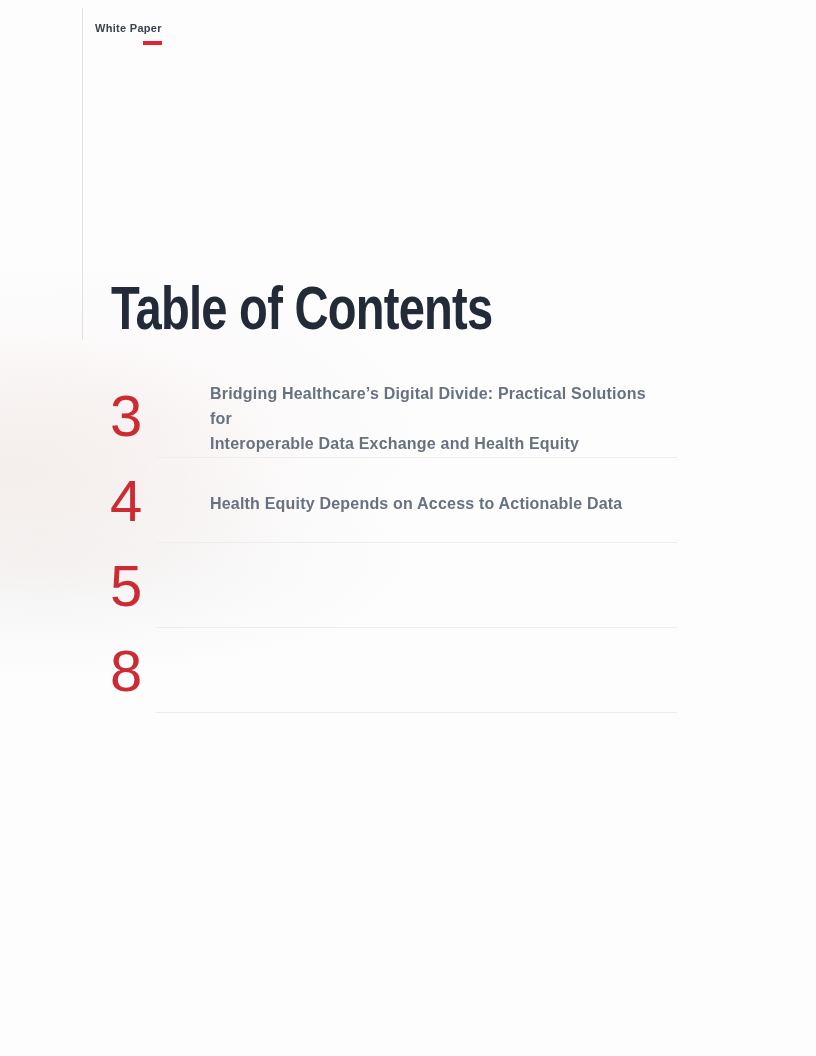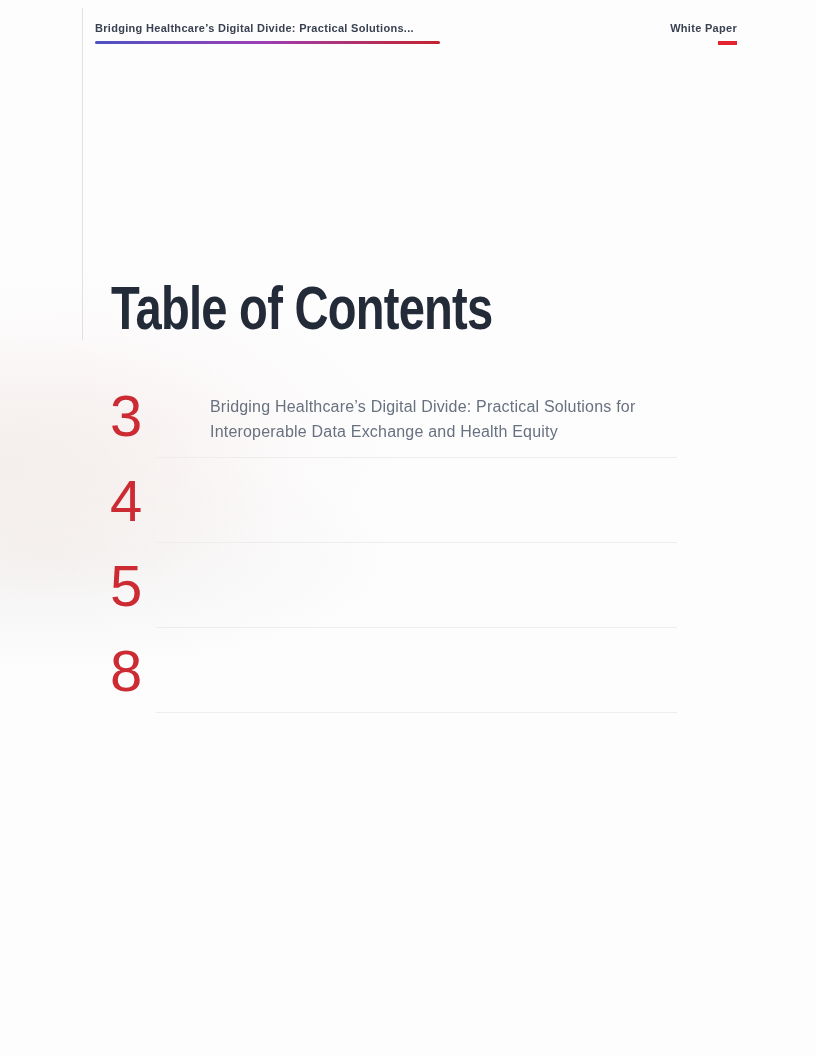--- a/index.html
+++ b/index.html
@@ -90,44 +90,41 @@
     padding-top: 6px;
   }
   .toc-text span.t {
     display: block;
     max-width: 460px;
     font-size: 16px;
     line-height: 25px;
     letter-spacing: 0.2px;
     color: #68717f;
     white-space: pre-line;
+    font-weight: bold;
   }
   sup.reg {
     font-size: 10px;
     color: #68717f;
     vertical-align: super;
     line-height: 0;
   }
   .toc-divider {
     position: absolute;
     left: 156px; bottom: 0;
     width: 521px; height: 1px;
     background: #ededec;
   }
 </style>
 </head>
 <body>
 
 <div class="left-rule"></div>
 
 <header class="page-header">
-  <div class="header-left">
-    <div class="running-title">Bridging Healthcare’s Digital Divide: Practical Solutions...</div>
-    <div class="gradient-rule"></div>
-  </div>
   <div class="header-right">
     <div class="doc-type">White Paper</div>
     <div class="red-dash"></div>
   </div>
 </header>
 
 <h1 class="page-title">Table of Contents</h1>
 
 <main class="toc">
 
@@ -135,20 +132,23 @@
     <div class="toc-num">3</div>
     <div class="toc-text">
       <span class="t">Bridging Healthcare’s Digital Divide: Practical Solutions for
 Interoperable Data Exchange and Health Equity</span>
     </div>
     <div class="toc-divider"></div>
   </div>
 
   <div class="toc-row">
     <div class="toc-num">4</div>
+    <div class="toc-text">
+      <span class="t">Health Equity Depends on Access to Actionable Data</span>
+    </div>
     <div class="toc-divider"></div>
   </div>
 
   <div class="toc-row">
     <div class="toc-num">5</div>
     <div class="toc-divider"></div>
   </div>
 
   <div class="toc-row">
     <div class="toc-num">8</div>

